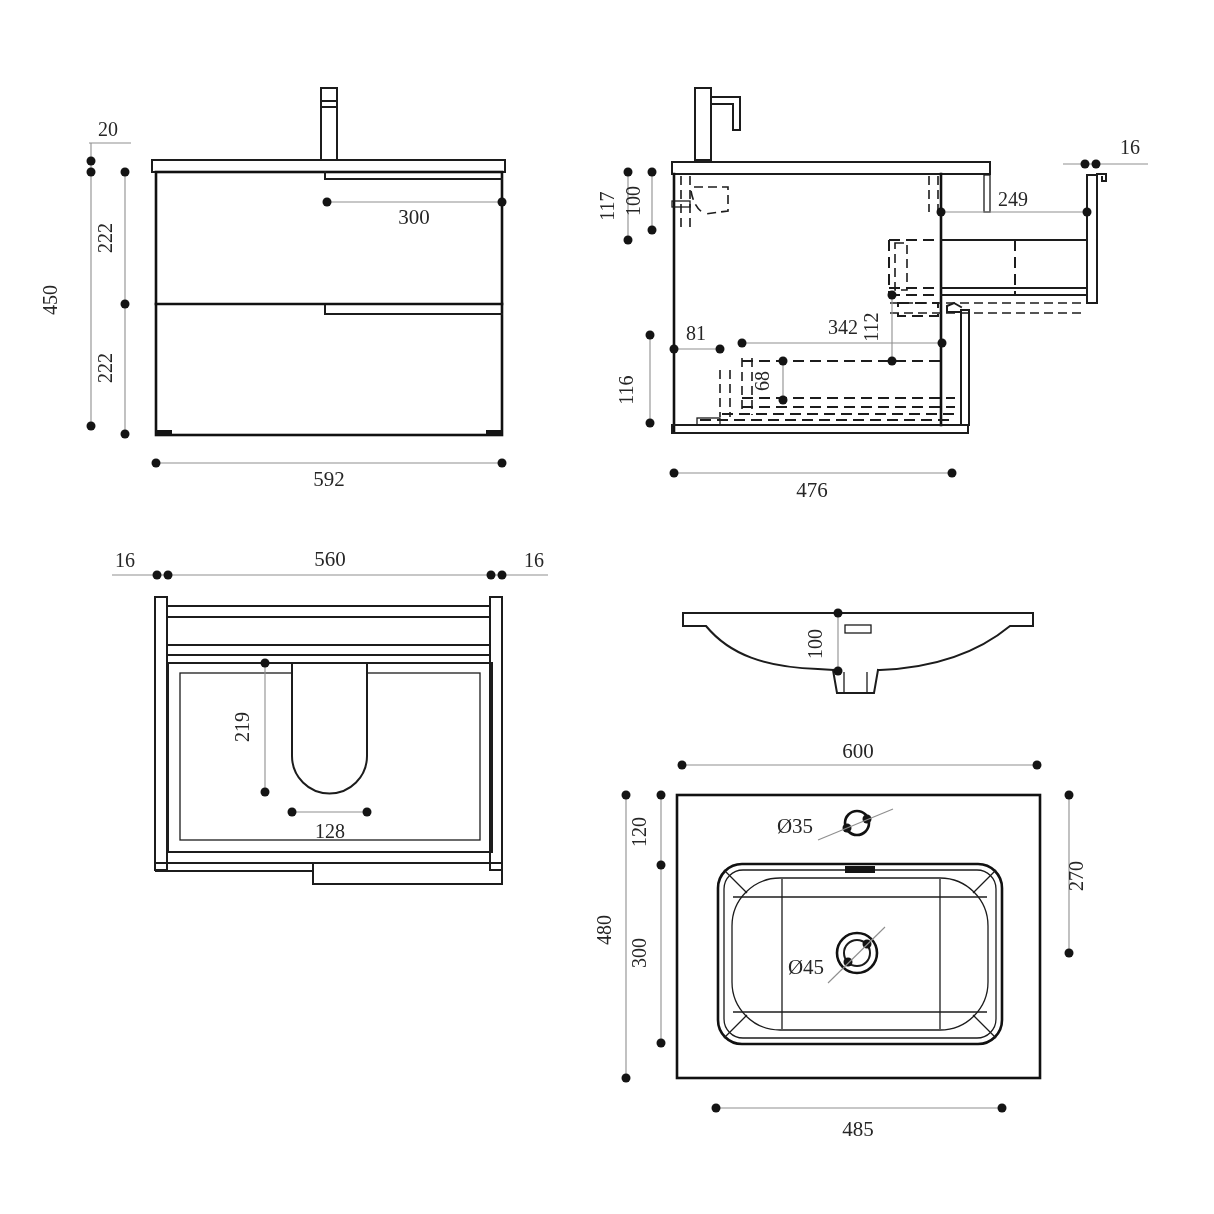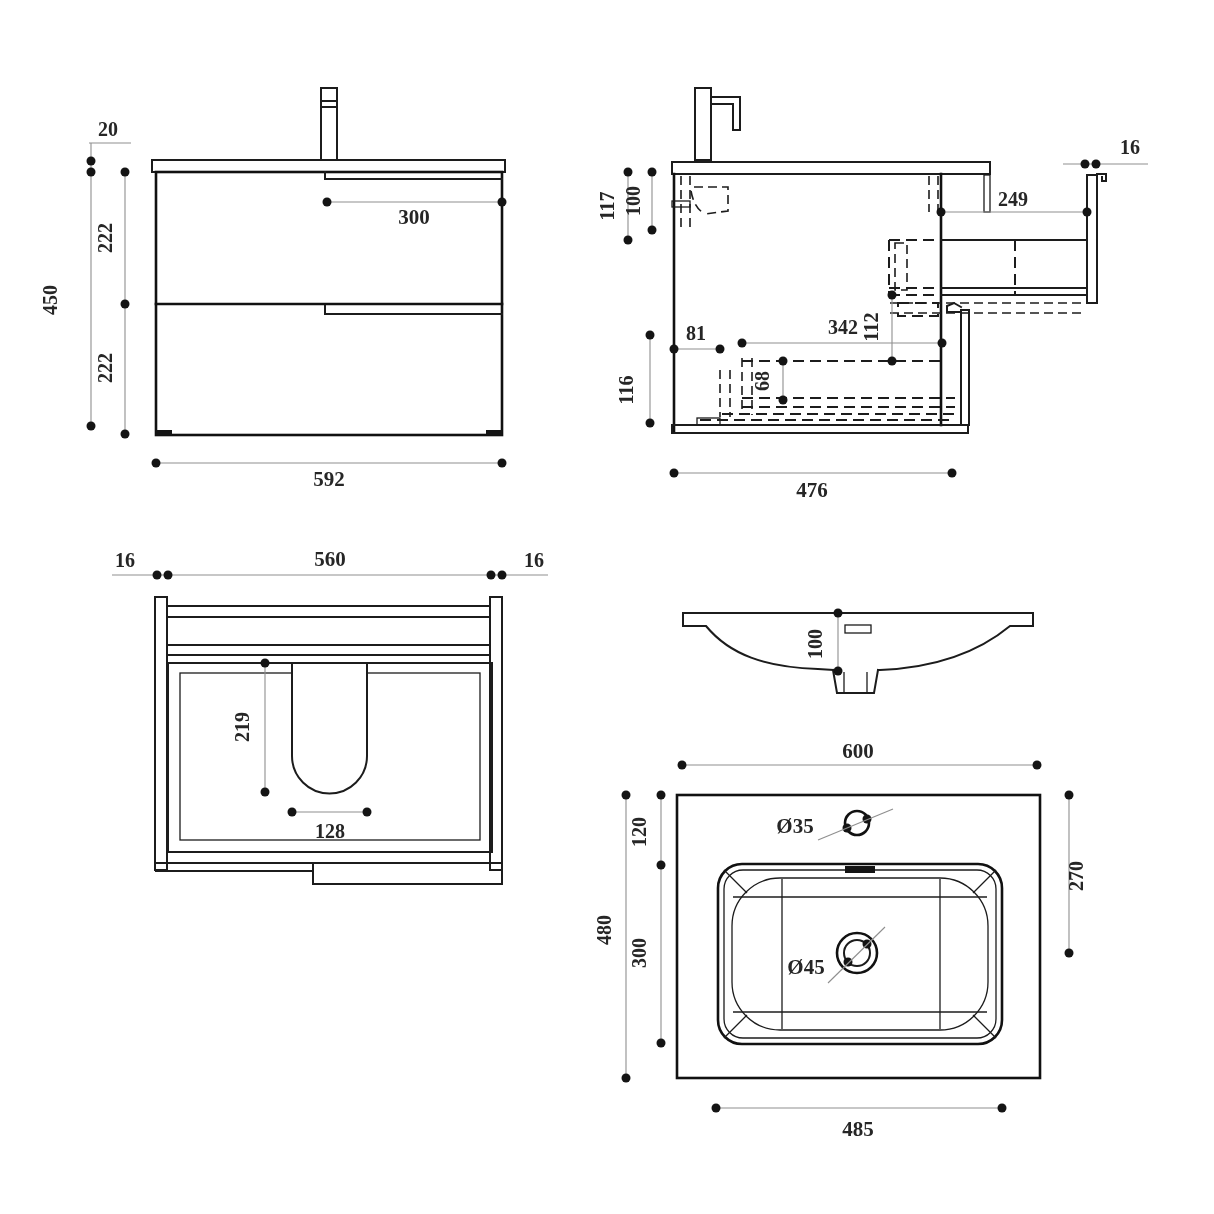--- a/index.html
+++ b/index.html
@@ -1,16 +1,16 @@
 <!DOCTYPE html>
 <html><head>
 <meta charset="utf-8">
 <style>
   html,body{margin:0;padding:0;background:#ffffff;}
-  .canvas{width:1214px;height:1214px;position:relative;background:#ffffff;font-weight:bold;}
+  .canvas{width:1214px;height:1214px;position:relative;background:#ffffff;}
   svg{display:block;}
   
   .geo      {stroke:#1c1c1c;stroke-width:2;fill:none;stroke-linecap:square;}
   .geo-thick{stroke:#111111;stroke-width:2.6;fill:none;stroke-linecap:square;}
   .thin     {stroke:#1c1c1c;stroke-width:1.3;fill:none;}
   .dash     {stroke:#1c1c1c;stroke-width:2;fill:none;stroke-dasharray:11 6;stroke-linecap:butt;}
   .dash-thin{stroke:#1c1c1c;stroke-width:1.6;fill:none;stroke-dasharray:9 5;}
   .dim      {stroke:#8f8f8f;stroke-width:1.1;fill:none;}
   .dot      {fill:#141414;stroke:none;}
   .solidfill{fill:#141414;stroke:none;}

